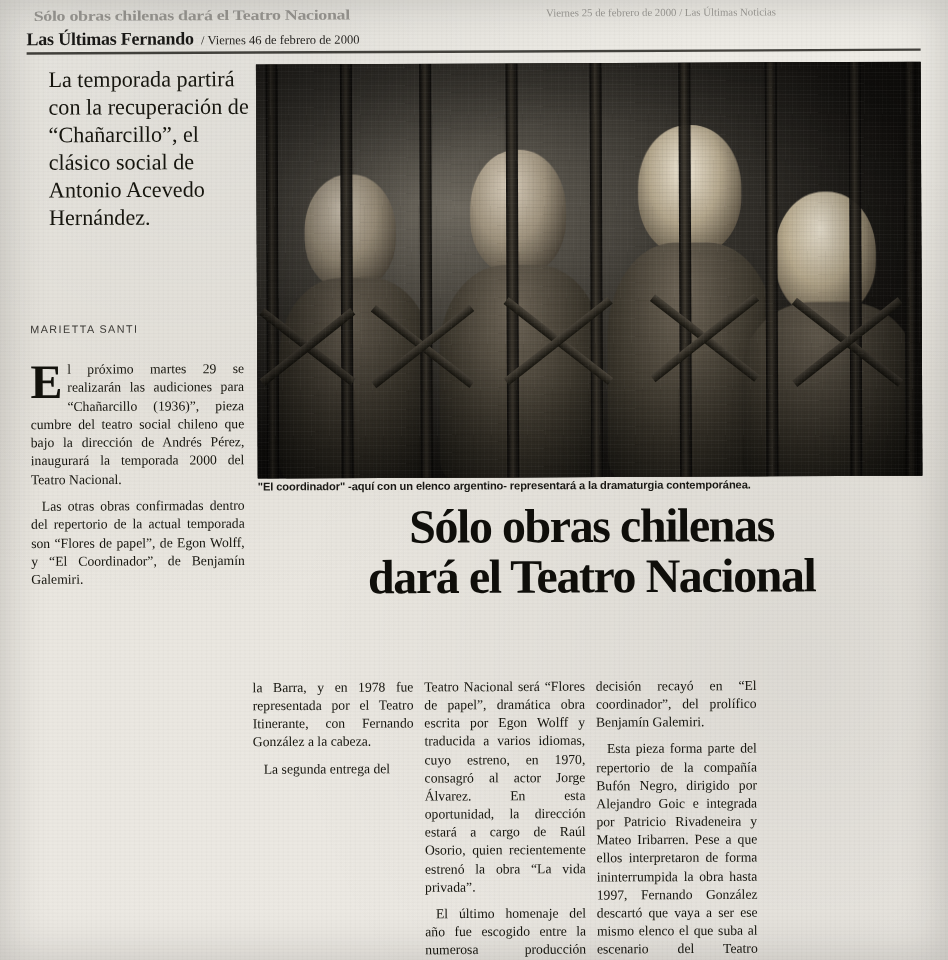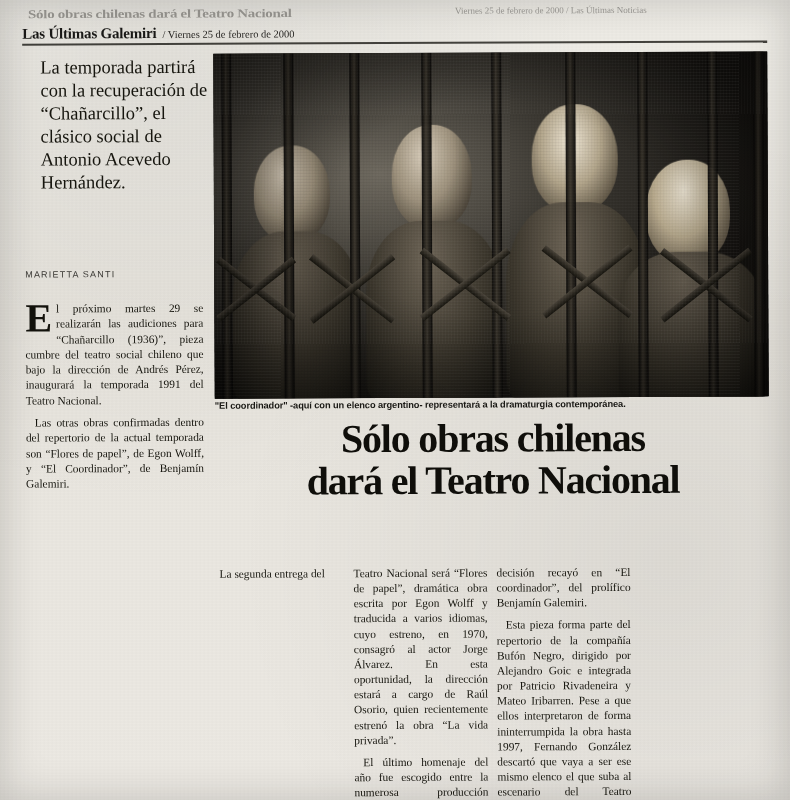--- a/index.html
+++ b/index.html
@@ -264,31 +264,31 @@
 <body>
 
 <div class="page">
   <div class="paper"></div>
 
   <div class="skewwrap">
     <div class="bleed">Sólo obras chilenas dará el Teatro Nacional</div>
     <div class="bleed2">Viernes 25 de febrero de 2000 / Las Últimas Noticias</div>
 
     <div class="masthead">
-      <span class="masthead-name">Las Últimas Galemiri</span>
-      <span class="masthead-date">/ Viernes 25 de febrero de 2000</span>
+      <span class="masthead-name">Las Últimas Fernando</span>
+      <span class="masthead-date">/ Viernes 46 de febrero de 2000</span>
     </div>
     <div class="rule-top"></div>
 
     <div class="deck">La temporada partirá con la recuperación de “Chañarcillo”, el clásico social de Antonio Acevedo Hernández.</div>
 
     <div class="byline">Marietta Santi</div>
 
     <div class="col-left">
-      <p class="first"><span class="dropcap">E</span><span>l próximo martes 29 se realizarán las audiciones para “Chañarcillo (1936)”, pieza cumbre del teatro social chileno que bajo la dirección de Andrés Pérez, inaugurará la temporada 1991 del Teatro Nacional.</span></p>
+      <p class="first"><span class="dropcap">E</span><span>l próximo martes 29 se realizarán las audiciones para “Chañarcillo (1936)”, pieza cumbre del teatro social chileno que bajo la dirección de Andrés Pérez, inaugurará la temporada 2000 del Teatro Nacional.</span></p>
       <p>Las otras obras confirmadas dentro del repertorio de la actual temporada son “Flores de papel”, de Egon Wolff, y “El Coordinador”, de Benjamín Galemiri.</p>
     </div>
 
     <div class="photo">
       <div class="photo-inner">
 
         <div class="figure" style="left:40px;  top:92px;  width:76px;  height:96px;"></div>
         <div class="figure body" style="left:18px; top:178px; width:128px; height:170px;"></div>
 
         <div class="figure" style="left:178px; top:72px;  width:80px;  height:104px;"></div>
@@ -328,20 +328,21 @@
 
     <div class="caption">"El coordinador" -aquí con un elenco argentino- representará a la dramaturgia contemporánea.</div>
 
     <div class="headline">
       <span>Sólo obras chilenas</span>
       <span class="l2">dará el Teatro Nacional</span>
     </div>
 
     <div class="cols">
       <div class="col">
+        <p class="nonindent">la Barra, y en 1978 fue representada por el Teatro Itinerante, con Fernando González a la cabeza.</p>
         <p>La segunda entrega del</p>
       </div>
       <div class="col">
         <p class="nonindent">Teatro Nacional será “Flores de papel”, dramática obra escrita por Egon Wolff y traducida a varios idiomas, cuyo estreno, en 1970, consagró al actor Jorge Álvarez. En esta oportunidad, la dirección estará a cargo de Raúl Osorio, quien recientemente estrenó la obra “La vida privada”.</p>
         <p>El último homenaje del año fue escogido entre la numerosa producción dramática nacional contemporánea, y la</p>
       </div>
       <div class="col">
         <p class="nonindent">decisión recayó en “El coordinador”, del prolífico Benjamín Galemiri.</p>
         <p>Esta pieza forma parte del repertorio de la compañía Bufón Negro, dirigido por Alejandro Goic e integrada por Patricio Rivadeneira y Mateo Iribarren. Pese a que ellos interpretaron de forma ininterrumpida la obra hasta 1997, Fernando González descartó que vaya a ser ese mismo elenco el que suba al escenario del Teatro Nacional.</p>
       </div>

